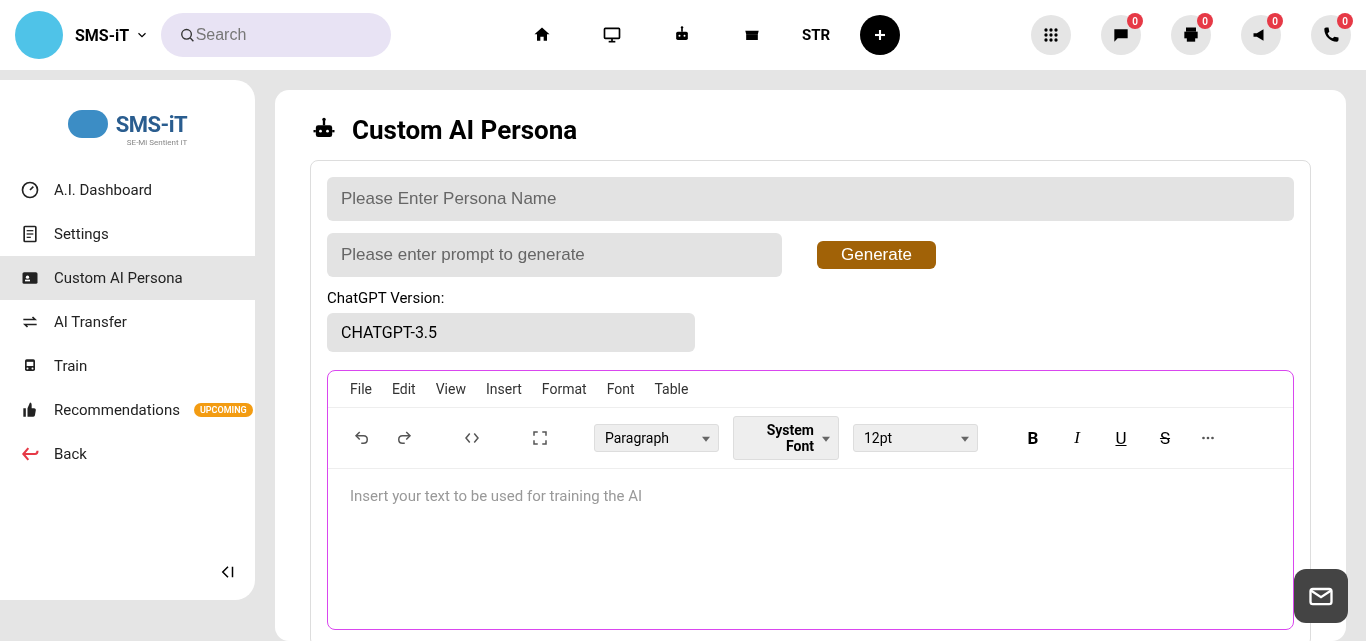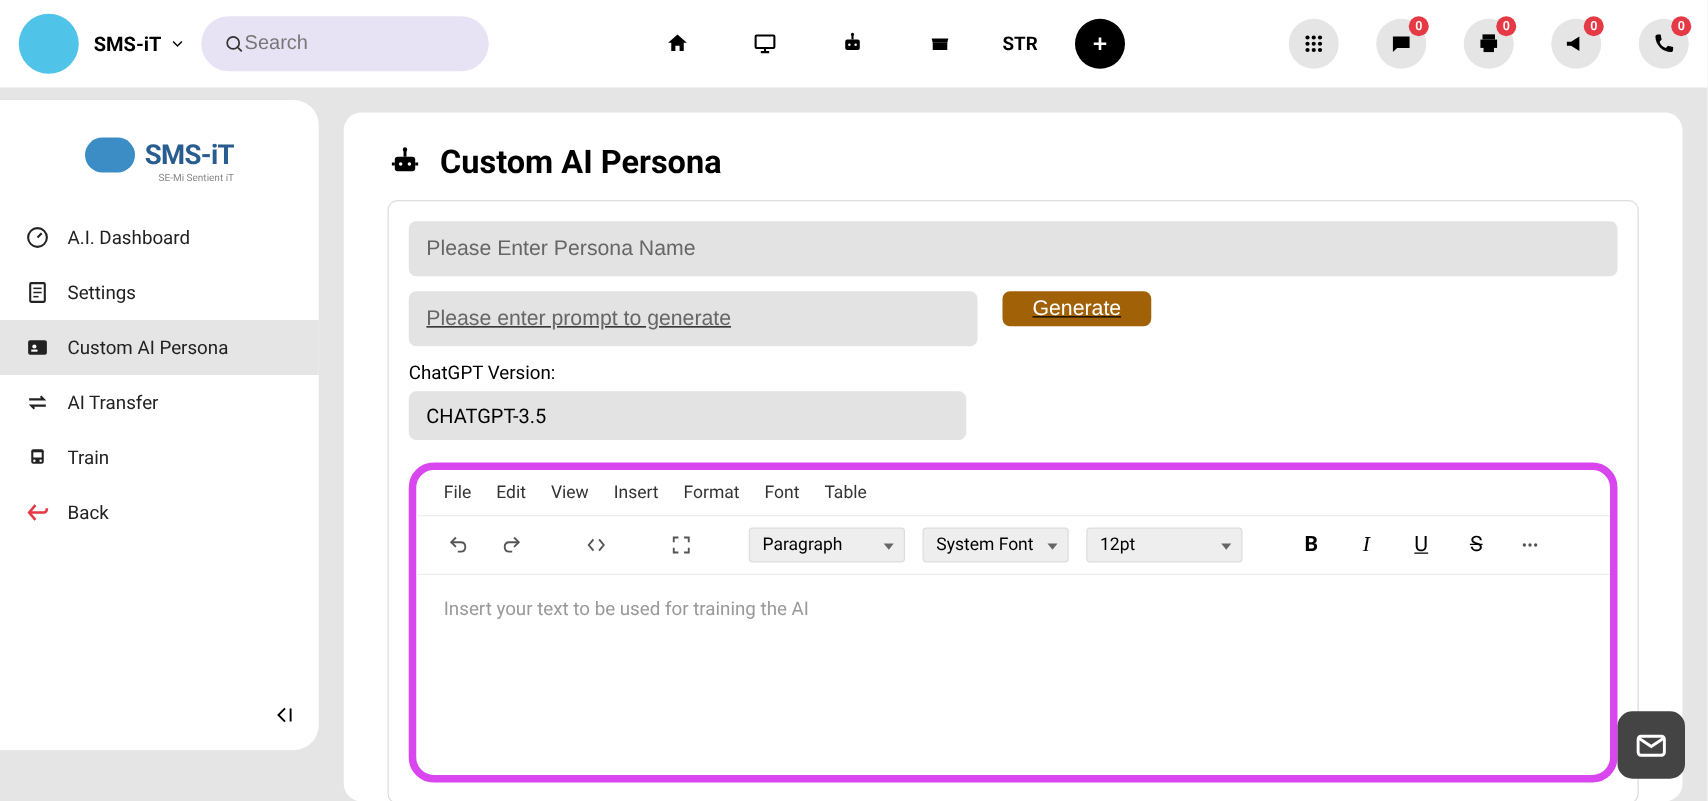--- a/index.html
+++ b/index.html
@@ -206,24 +206,23 @@
       border: none;
       border-radius: 6px;
       padding: 12px 14px;
       font-size: 17px;
       color: #333;
       margin-bottom: 12px;
     }
     .input-full::placeholder { color: #666; }
     .prompt-row {
       display: flex;
-      gap: 20px;
+      gap: 35px;
       margin-bottom: 12px;
-      align-items: flex-start;
-      text-decoration: underline;
+      align-items: center;
     }
     .prompt-input {
       width: 455px;
       background: #e3e3e3;
       border: none;
       border-radius: 6px;
       padding: 12px 14px;
       font-size: 17px;
     }
     .prompt-input::placeholder { color: #666; }
@@ -234,31 +233,31 @@
       border-radius: 6px;
       padding: 4px 24px;
       font-size: 17px;
       cursor: pointer;
     }
     .version-label {
       font-size: 15px;
       margin-bottom: 6px;
     }
     .version-select {
-      width: 446px;
+      width: 368px;
       background: #e3e3e3;
       border: none;
       border-radius: 6px;
       padding: 10px 14px;
       font-size: 16px;
       margin-bottom: 18px;
     }
     .editor-wrap {
-      border: 6px solid #d946ef;
-      border-radius: 20px;
+      border: 1px solid #d946ef;
+      border-radius: 8px;
     }
     .editor-menubar {
       display: flex;
       gap: 20px;
       padding: 10px 22px;
       font-size: 14px;
       color: #333;
       border-bottom: 1px solid #eee;
     }
     .editor-menubar span { cursor: pointer; }
@@ -287,21 +286,21 @@
       border-radius: 3px;
       padding: 5px 24px 5px 10px;
       font-size: 14px;
       position: relative;
       cursor: pointer;
       display: flex;
       align-items: center;
       justify-content: space-between;
     }
     .tb-select.paragraph { width: 125px; }
-    .tb-select.font { width: 117px; }
+    .tb-select.font { width: 106px; font-weight: bold; }
     .tb-select.size { width: 125px; }
     .tb-select::after {
       content: '';
       position: absolute;
       right: 8px;
       top: 50%;
       transform: translateY(-25%);
       border-left: 4px solid transparent;
       border-right: 4px solid transparent;
       border-top: 5px solid #666;
@@ -483,20 +482,27 @@
         <span>AI Transfer</span>
       </div>
       <div class="sidebar-item">
         <svg viewBox="0 0 24 24" fill="currentColor">
             <rect x="6" y="4" width="12" height="14" rx="2"></rect>
             <circle cx="9" cy="15" r="1.2" fill="#fff"></circle>
             <circle cx="15" cy="15" r="1.2" fill="#fff"></circle>
             <rect x="8" y="7" width="8" height="5" fill="#fff"></rect>
           </svg>
         <span>Train</span>
+      </div>
+      <div class="sidebar-item">
+        <svg viewBox="0 0 24 24" fill="currentColor">
+            <path d="M4 10h3v10H4zM9 10h8c1 0 2 1 2 2l-1 6c0 1-1 2-2 2H9V10l3-7c1 0 2 1 2 3v4"></path>
+          </svg>
+        <span>Recommendations</span>
+        <span class="upcoming-badge">UPCOMING</span>
       </div>
       <div class="sidebar-item">
         <svg viewBox="0 0 24 24" fill="none" stroke="#e63946" stroke-width="2.5">
             <path d="M10 5l-6 7 6 7"></path>
             <path d="M4 12h14c2 0 3-2 3-4"></path>
           </svg>
         <span>Back</span>
       </div>
     </div>
     <div class="sidebar-collapse">

